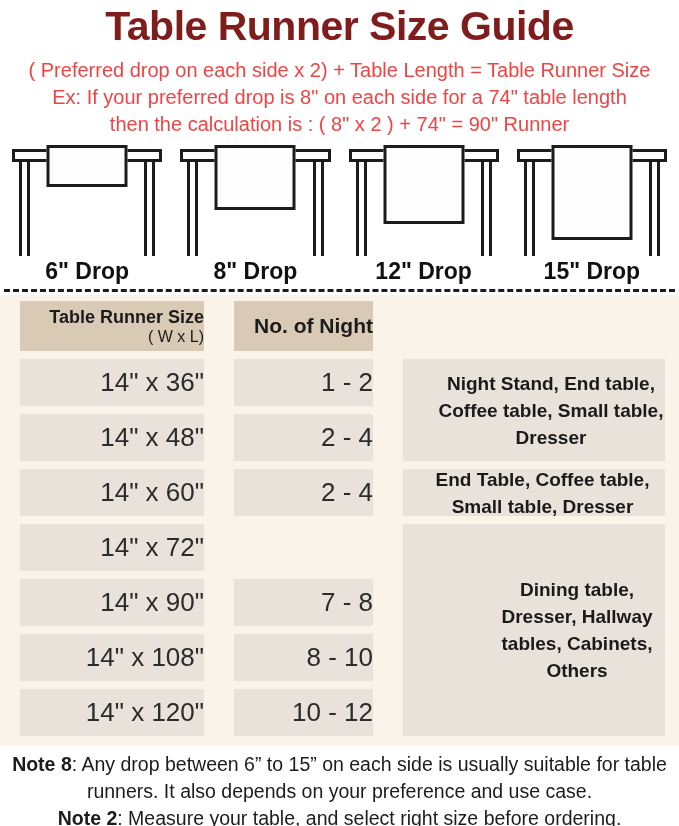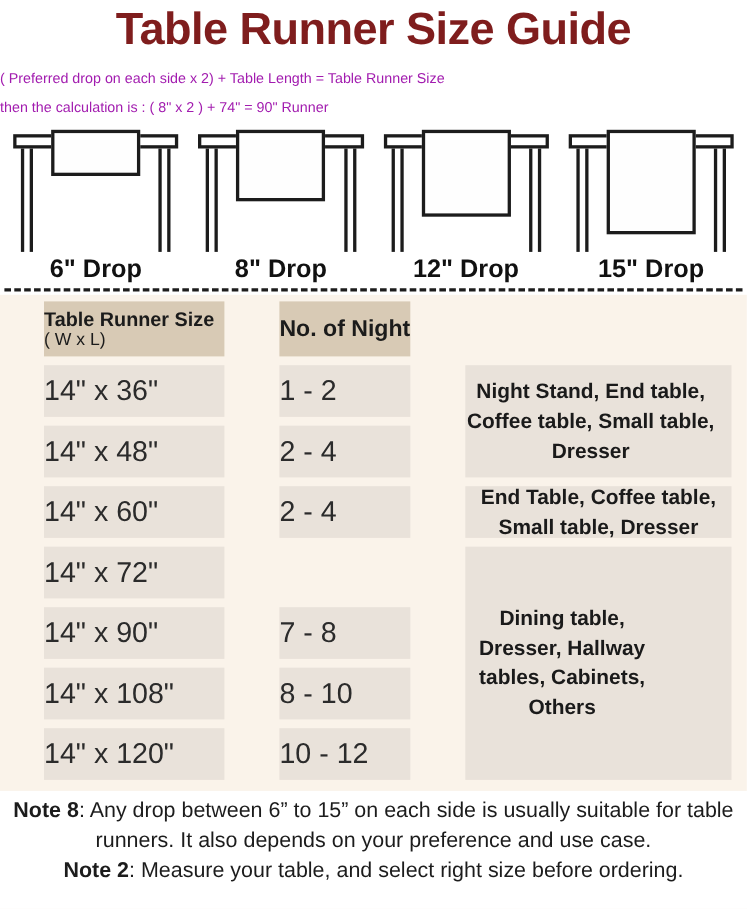--- a/index.html
+++ b/index.html
@@ -3,21 +3,21 @@
 <meta charset="utf-8">
 <style>
   * { margin:0; padding:0; box-sizing:border-box; }
   html,body { width:679px; height:826px; background:#ffffff; overflow:hidden;
     font-family:"Liberation Sans", sans-serif; color:#1b1b1b; }
   .page { width:679px; height:826px; }
 
   
   .title { text-align:center; font-size:41px; font-weight:bold; letter-spacing:-0.5px;
     padding-top:3px; color:#7f1d1d; }
-  .formula { margin-top:7px; font-size:13px; line-height:27px; color:#a21caf; }
+  .formula { margin-top:7px; text-align:center; font-size:20px; line-height:27px; color:#ef4444; }
 
   
   .figures { display:flex; padding:0 3px; margin-top:6px; }
   .figcol { flex:1 1 0; }
   .figure { position:relative; height:112px; }
   .tabletop { position:absolute; left:9px; right:9px; top:5px; height:13px;
     background:#ffffff; border:3px solid #1c1c1c; z-index:1; }
   .leg { position:absolute; top:17px; bottom:0; width:11px;
     border-left:3px solid #1c1c1c; border-right:3px solid #1c1c1c; z-index:0; }
   .leg.left { left:16px; } .leg.right { right:16px; }
@@ -27,22 +27,22 @@
   .runner.h3 { height:79px; } .runner.h4 { height:95px; }
   .figlabel { text-align:center; font-size:23px; font-weight:bold; height:31px;
     line-height:31px; color:#111; }
 
   .dashline { margin:2px 4px 0 4px; border-top:3px dashed #1c1c1c; height:0; }
 
   
   .panel { margin-top:3px; background:#faf3ea; padding:6px 14px 10px 20px; height:451px; }
   .grid { display:grid; grid-template-columns:184px 139px 1fr;
     grid-template-rows:50px repeat(7, 47px); column-gap:30px; row-gap:8px; height:100%; }
-  .cell { display:flex; flex-direction:column; align-items:flex-start; justify-content:center;
-    background:#e9e2da; text-align:center;margin-left:20px; }
+  .cell { display:flex; flex-direction:column; align-items:flex-end; justify-content:center;
+    background:#e9e2da; text-align:center; }
   .cell.head { background:#d8cab5; font-weight:bold; }
   .h-main { font-size:18px; font-weight:bold; line-height:21px; }
   .h-sub { font-size:16px; font-weight:normal; line-height:18px; }
   .h-big { font-size:21px; font-weight:bold; }
   .cell.size, .cell.seats { font-size:26px; color:#2b2b2b; }
   .cell.types { font-weight:bold; font-size:19px; line-height:27px; color:#1a1a1a; }
   .cell.types span { display:block; }
   .types.ga span { max-width:228px; }
   .types.gb span { max-width:245px; }
   .types.gc span { max-width:176px; }
@@ -58,20 +58,21 @@
 </style>
 </head>
 <body>
 
 <div class="page">
 
   <h1 class="title">Table Runner Size Guide</h1>
 
   <div class="formula">
     <p>( Preferred drop on each side x 2) + Table Length = Table Runner Size</p>
+    <p>Ex: If your preferred drop is 8" on each side for a 74" table length</p>
     <p>then the calculation is : ( 8" x 2 ) + 74" = 90" Runner</p>
   </div>
 
   <div class="figures">
     <div class="figcol">
       <div class="figure">
         <div class="leg left"></div>
         <div class="leg right"></div>
         <div class="tabletop"></div>
         <div class="runner h1"></div>

